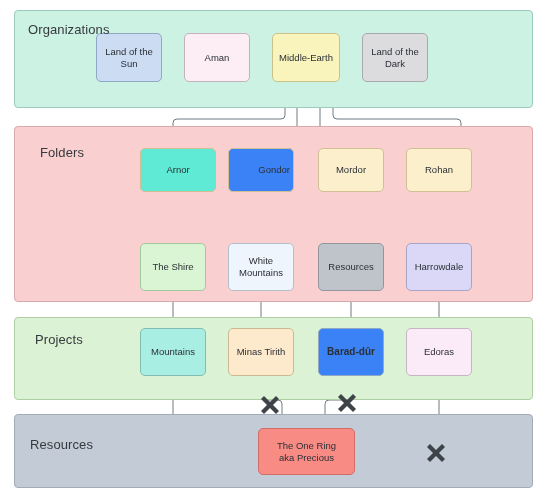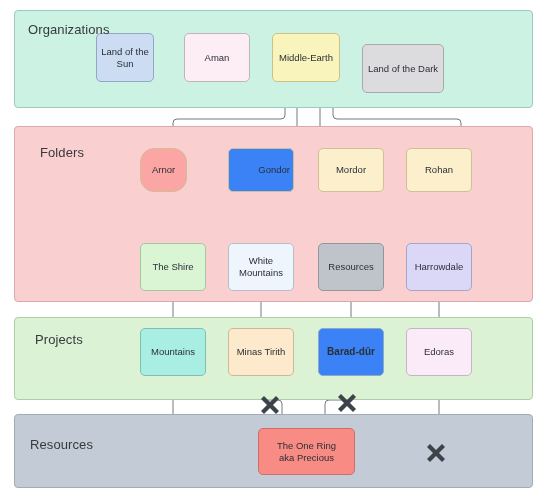--- a/index.html
+++ b/index.html
@@ -91,33 +91,33 @@
       <div class="lane" style="left: 14px; top: 10px; width: 519px; height: 98px; background: rgb(204, 242, 228); border-color: rgb(156, 203, 189); z-index: 2;"></div>
       <div class="lane-label" style="left: 28px; top: 22px; z-index: 4;">Organizations</div>
       <div class="lane" style="left: 14px; top: 126px; width: 519px; height: 176px; background: rgb(249, 207, 208); border-color: rgb(217, 169, 171); z-index: 2;"></div>
       <div class="lane-label" style="left: 40px; top: 145px; z-index: 4;">Folders</div>
       <div class="lane" style="left: 14px; top: 317px; width: 519px; height: 83px; background: rgb(220, 242, 212); border-color: rgb(174, 206, 164); z-index: 2;"></div>
       <div class="lane-label" style="left: 35px; top: 332px; z-index: 4;">Projects</div>
       <div class="lane" style="left: 14px; top: 414px; width: 519px; height: 74px; background: rgb(195, 204, 214); border-color: rgb(162, 171, 182); z-index: 2;"></div>
       <div class="lane-label" style="left: 30px; top: 437px; z-index: 4;">Resources</div>
     </div>
   <div id="node-layer">
-      <div class="node" style="left: 96px; top: 33px; width: 58px; height: 49px; background: rgb(204, 220, 243); border-color: rgb(143, 168, 196); color: rgb(43, 47, 54);">
+      <div class="node" style="left: 96px; top: 33px; width: 66px; height: 49px; background: rgb(204, 220, 243); border-color: rgb(143, 168, 196); color: rgb(43, 47, 54);">
         <span>Land of the Sun</span>
       </div>
       <div class="node" style="left: 184px; top: 33px; width: 66px; height: 49px; background: rgb(253, 238, 246); border-color: rgb(195, 178, 187); color: rgb(43, 47, 54);">
         <span>Aman</span>
       </div>
       <div class="node" style="left: 272px; top: 33px; width: 68px; height: 49px; background: rgb(249, 243, 188); border-color: rgb(201, 195, 137); color: rgb(43, 47, 54);">
         <span>Middle-Earth</span>
       </div>
-      <div class="node" style="left: 362px; top: 44px; width: 82px; height: 49px; background: rgb(220, 220, 222); border-color: rgb(169, 169, 173); color: rgb(43, 47, 54);">
+      <div class="node" style="left: 362px; top: 33px; width: 66px; height: 49px; background: rgb(220, 220, 222); border-color: rgb(169, 169, 173); color: rgb(43, 47, 54);">
         <span>Land of the Dark</span>
       </div>
-      <div class="node" style="left: 140px; top: 148px; width: 47px; height: 44px; background: #fca5a5; border-color: rgb(207, 191, 147); color: rgb(43, 47, 54); border-radius: 14px;">
+      <div class="node" style="left: 140px; top: 148px; width: 76px; height: 44px; background: #5eead4; border-color: rgb(207, 191, 147); color: rgb(43, 47, 54);">
         <span>Arnor</span>
       </div>
       <div class="node" style="left: 228px; top: 148px; width: 66px; height: 44px; background: #3b82f6; border-color: rgb(207, 191, 147); color: rgb(43, 47, 54); justify-content: flex-end;">
         <span>Gondor</span>
       </div>
       <div class="node" style="left: 318px; top: 148px; width: 66px; height: 44px; background: rgb(251, 239, 204); border-color: rgb(207, 191, 147); color: rgb(43, 47, 54);">
         <span>Mordor</span>
       </div>
       <div class="node" style="left: 406px; top: 148px; width: 66px; height: 44px; background: rgb(251, 239, 204); border-color: rgb(207, 191, 147); color: rgb(43, 47, 54);">
         <span>Rohan</span>

